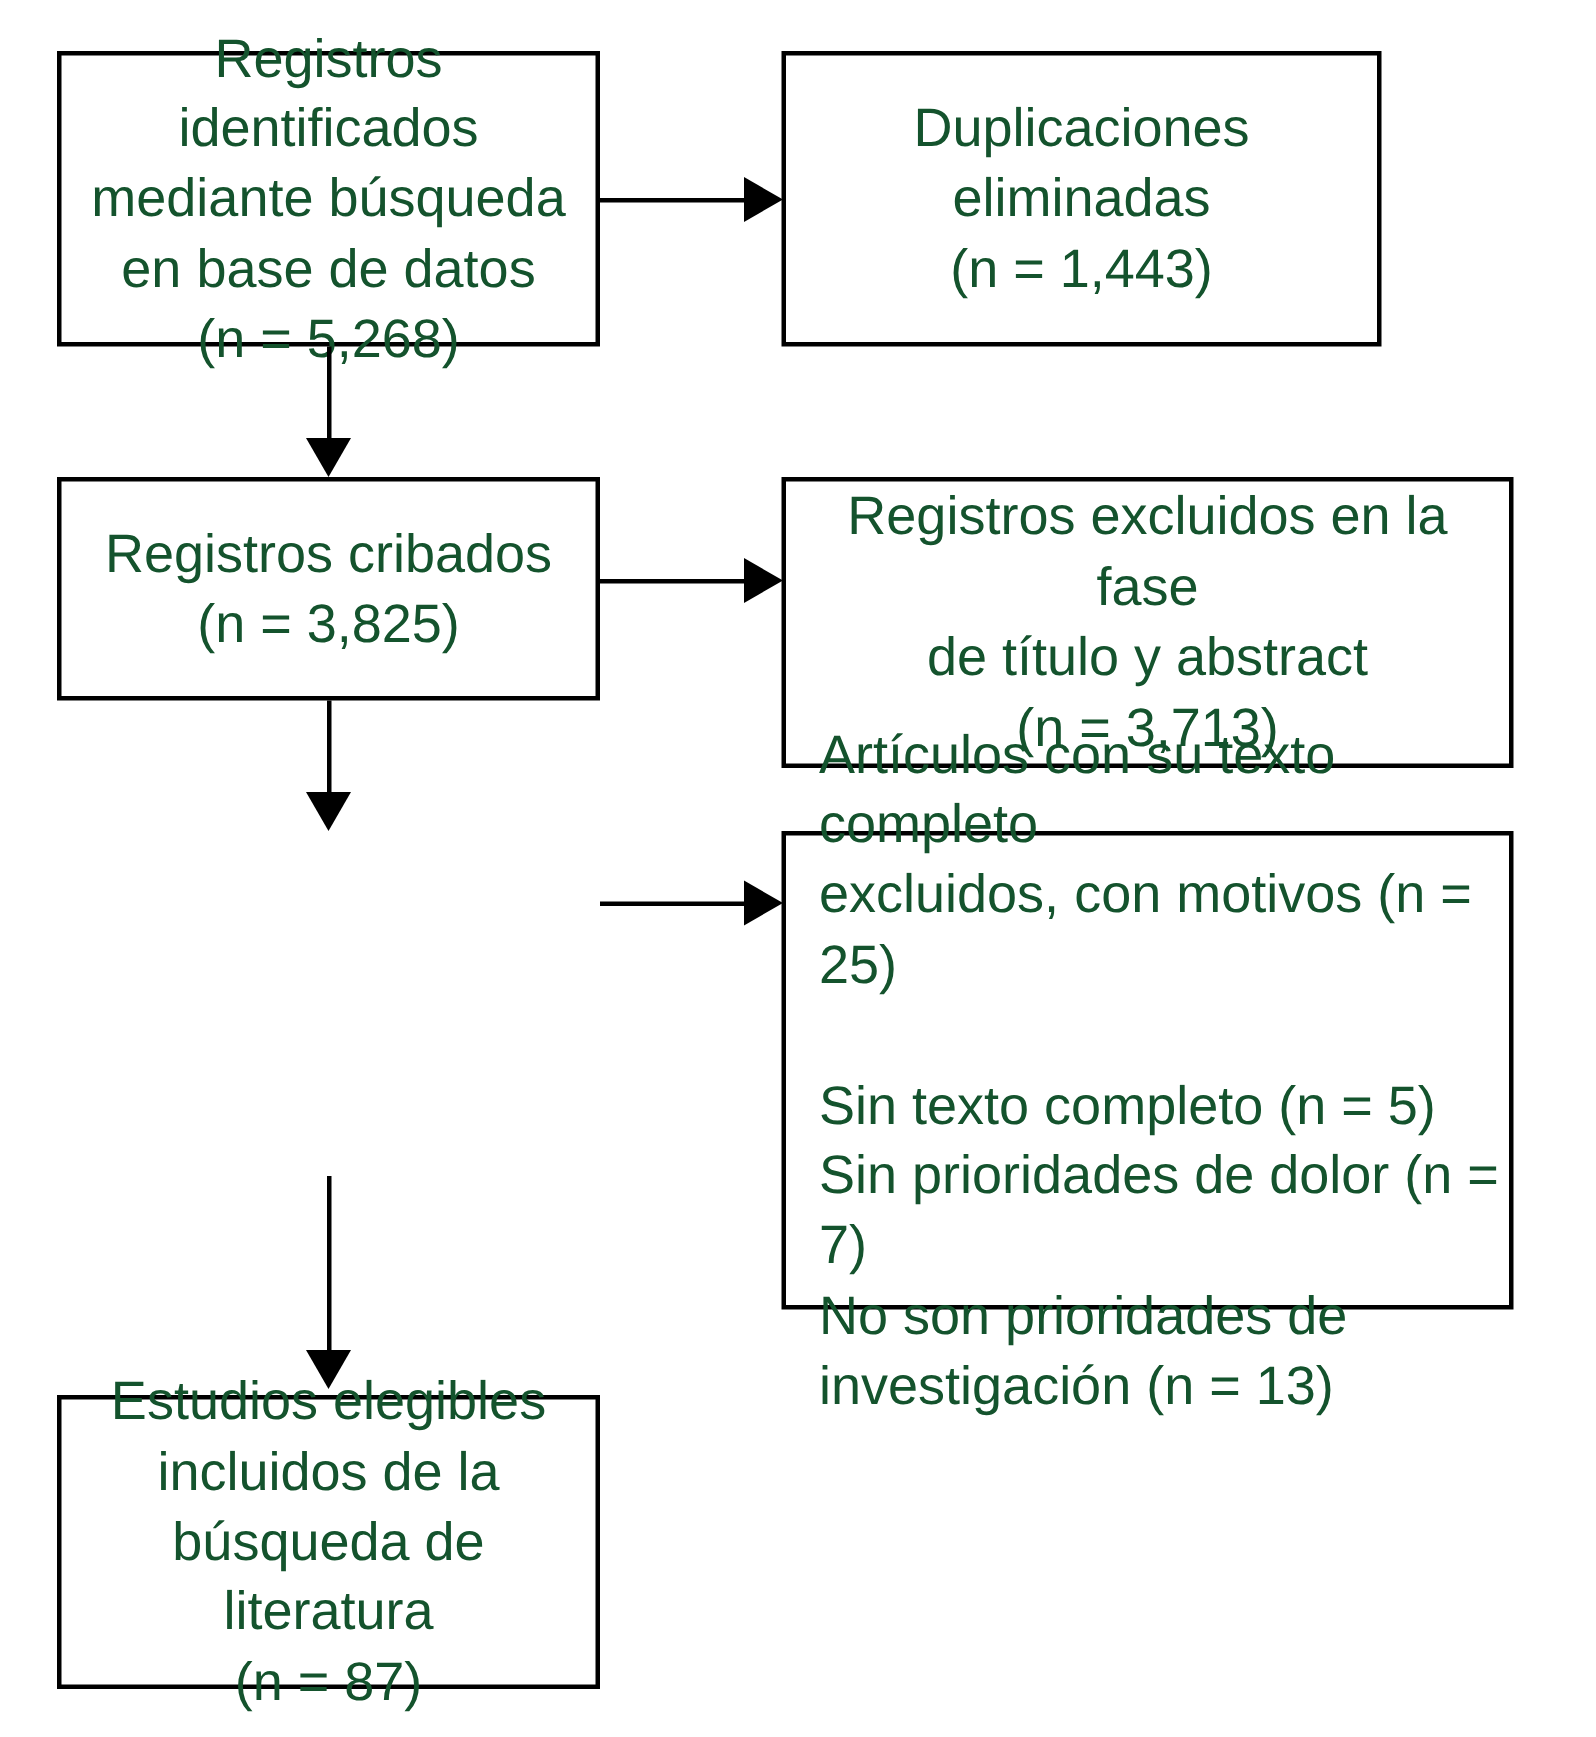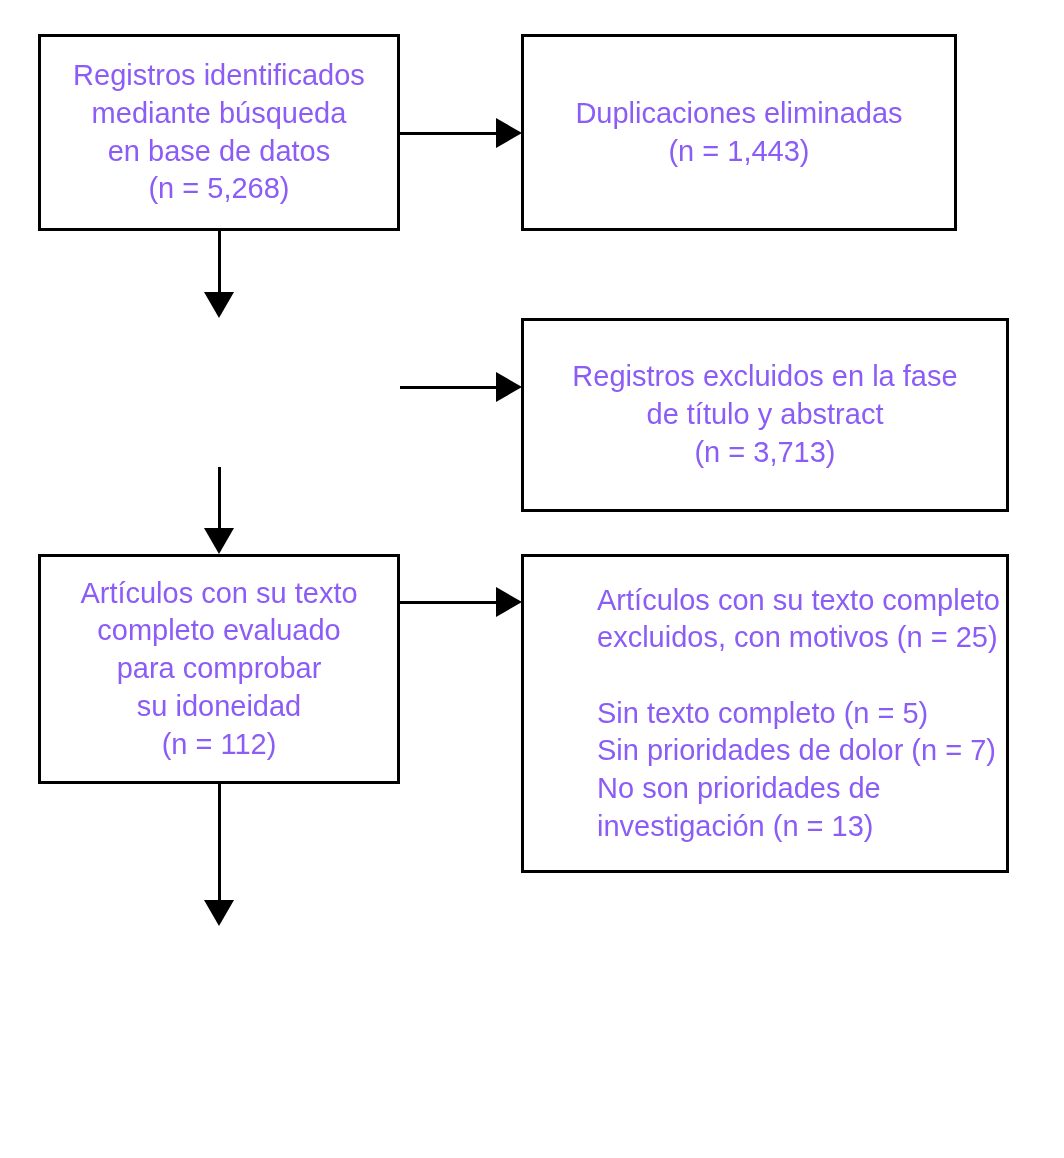--- a/index.html
+++ b/index.html
@@ -25,36 +25,36 @@
     border: 3px solid #000000;
     background: #ffffff;
     display: flex;
     align-items: center;
     justify-content: center;
   }
   .node-text {
     display: block;
     white-space: pre-line;
     text-align: center;
-    font-size: 29px;
+    font-size: 36px;
     line-height: 1.30;
-    color: #8b5cf6;
+    color: #14532d;
     padding: 0 6px;
   }
   .node.align-left {
     justify-content: flex-end;
   }
   .node.align-left .node-text {
     text-align: left;
     padding-left: 22px;
   }
 
   
   #box-identified      { left: 38px;  top: 34px;   width: 362px; height: 197px; }
-  #box-duplicates      { left: 521px; top: 34px;   width: 436px; height: 197px; }
+  #box-duplicates      { left: 521px; top: 34px;   width: 400px; height: 197px; }
   #box-screened        { left: 38px;  top: 318px;  width: 362px; height: 149px; }
   #box-excluded-title  { left: 521px; top: 318px;  width: 488px; height: 194px; }
   #box-fulltext        { left: 38px;  top: 554px;  width: 362px; height: 230px; }
   #box-excluded-full   { left: 521px; top: 554px;  width: 488px; height: 319px; }
   #box-included        { left: 38px;  top: 930px;  width: 362px; height: 196px; }
 
   
   .conn {
     position: absolute;
   }
@@ -119,45 +119,48 @@
 mediante búsqueda
 en base de datos
 (n = 5,268)</span>
   </div>
 
   <div class="node" id="box-duplicates">
     <span class="node-text">Duplicaciones eliminadas
 (n = 1,443)</span>
   </div>
 
+  <div class="node" id="box-screened">
+    <span class="node-text">Registros cribados
+(n = 3,825)</span>
+  </div>
 
   <div class="node" id="box-excluded-title">
     <span class="node-text">Registros excluidos en la fase
 de título y abstract
 (n = 3,713)</span>
   </div>
 
-  <div class="node" id="box-fulltext">
-    <span class="node-text">Artículos con su texto
-completo evaluado
-para comprobar
-su idoneidad
-(n = 112)</span>
-  </div>
 
   <div class="node align-left" id="box-excluded-full">
     <span class="node-text">Artículos con su texto completo
 excluidos, con motivos (n = 25)
 
 Sin texto completo (n = 5)
 Sin prioridades de dolor (n = 7)
 No son prioridades de
 investigación (n = 13)</span>
   </div>
 
+  <div class="node" id="box-included">
+    <span class="node-text">Estudios elegibles
+incluidos de la
+búsqueda de literatura
+(n = 87)</span>
+  </div>
 
   <div class="conn" id="arrow-identified-duplicates">
     <div class="conn-line-h"></div>
     <div class="arrowhead-right"></div>
   </div>
 
   <div class="conn" id="arrow-identified-screened">
     <div class="conn-line-v"></div>
     <div class="arrowhead-down"></div>
   </div>

